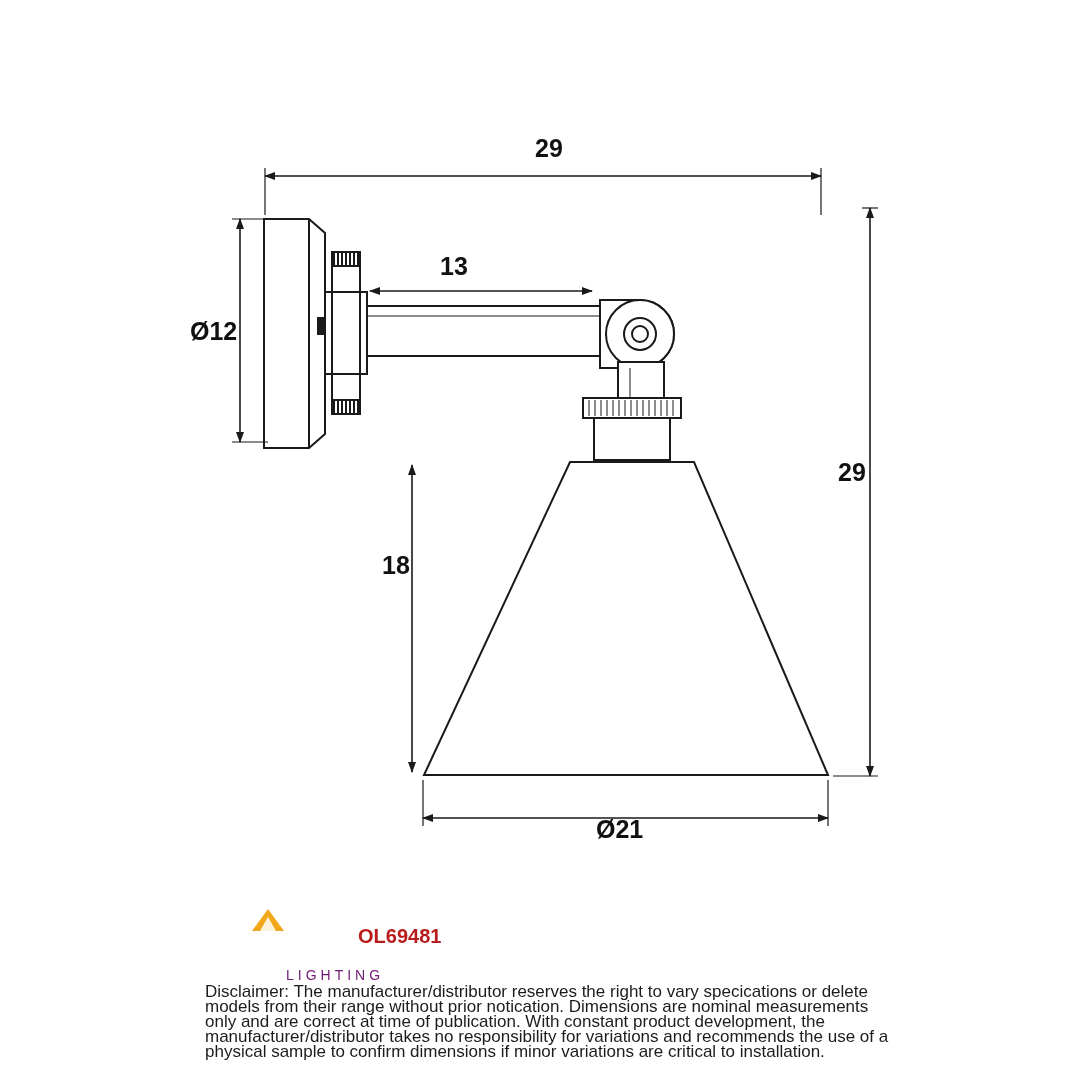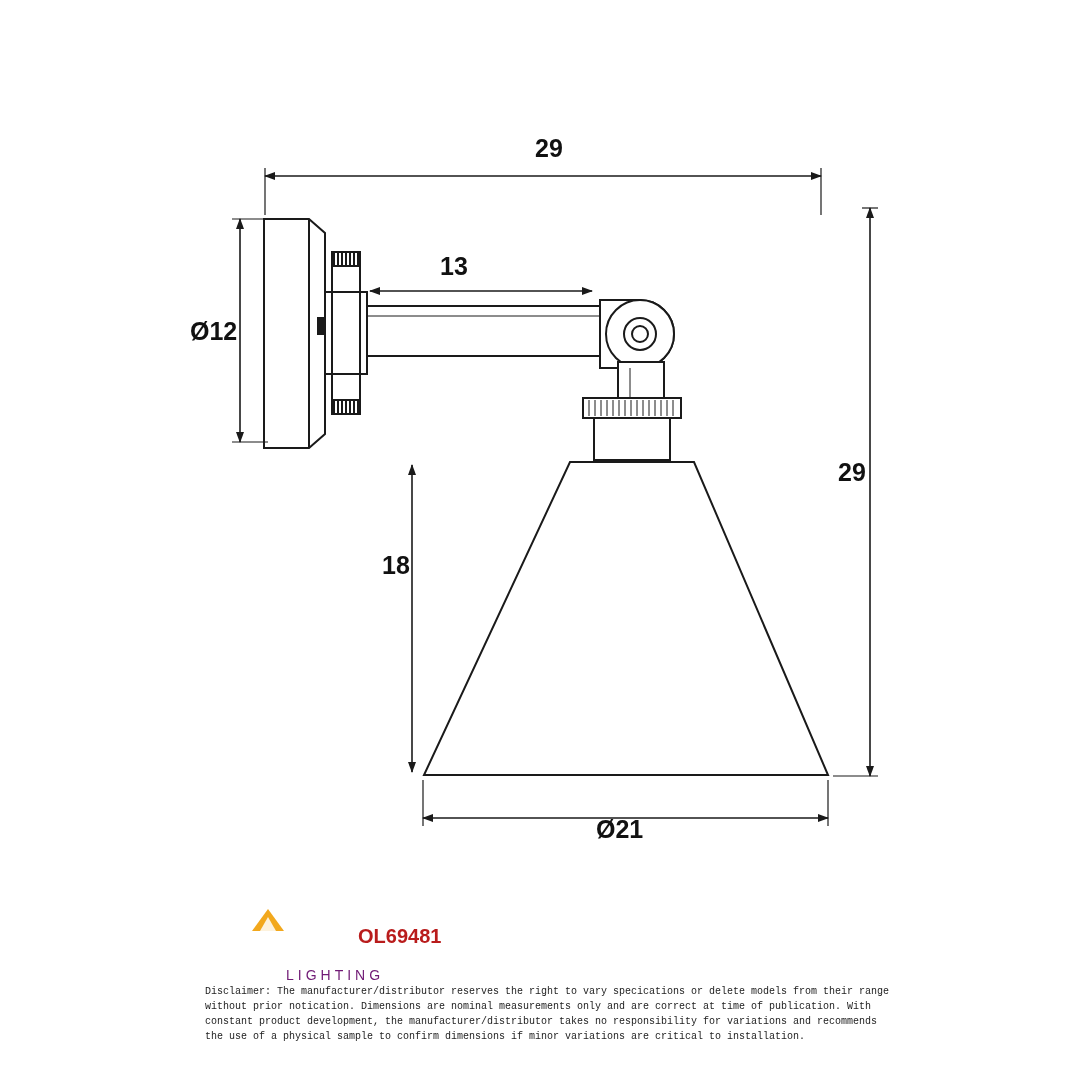--- a/index.html
+++ b/index.html
@@ -70,22 +70,22 @@
     font-family: "Liberation Sans", sans-serif;
     font-weight: bold;
     font-size: 20px;
     color: #b91c1c;
   }
   #disclaimer {
     position: absolute;
     left: 205px;
     top: 984px;
     width: 690px;
-    font-family: Liberation Mono, monospace;
-    font-size: 10px;
+    font-family: Liberation Sans, sans-serif;
+    font-size: 17px;
     line-height: 15px;
     color: #1c1c1c;
   }
 </style>
 </head>
 <body>
 
 <div id="sheet">
 
   <svg width="1080" height="1080" viewBox="0 0 1080 1080" style="position:absolute;left:0;top:0;">

